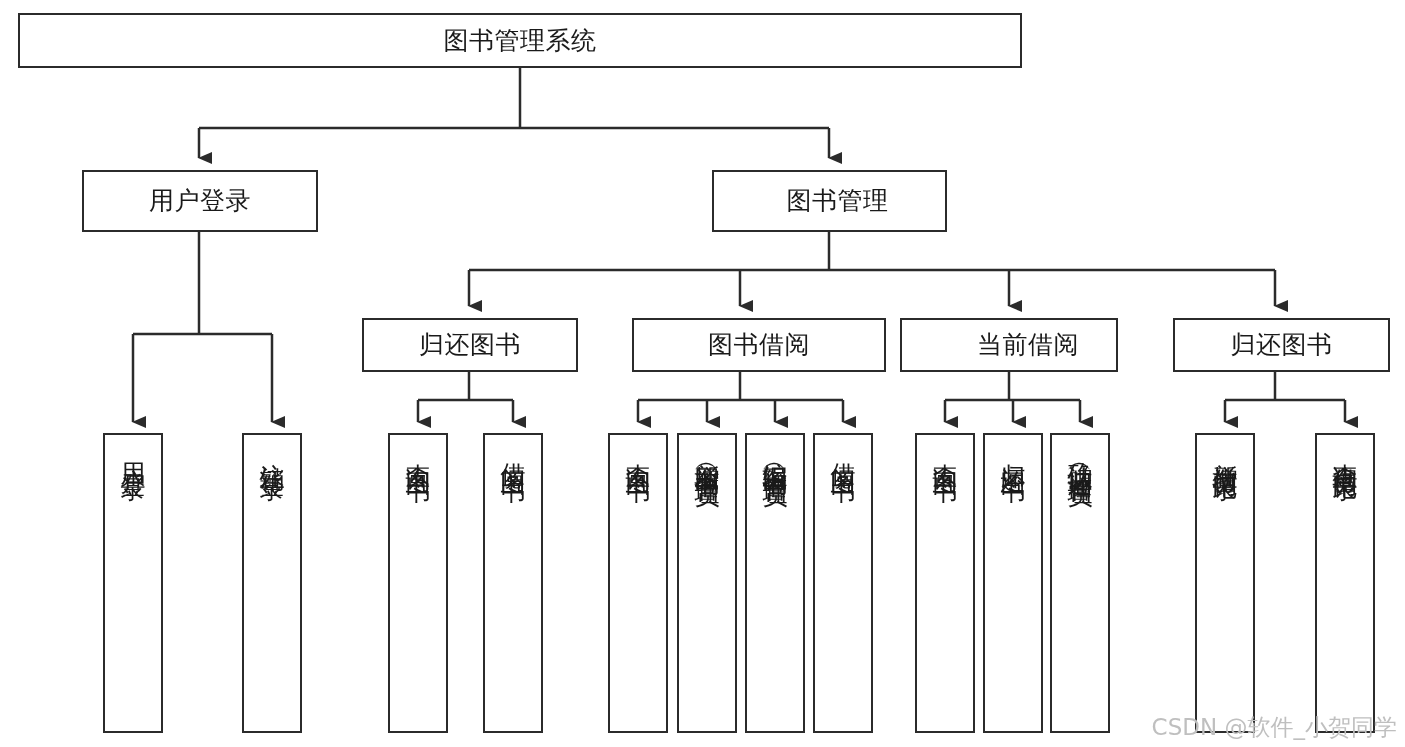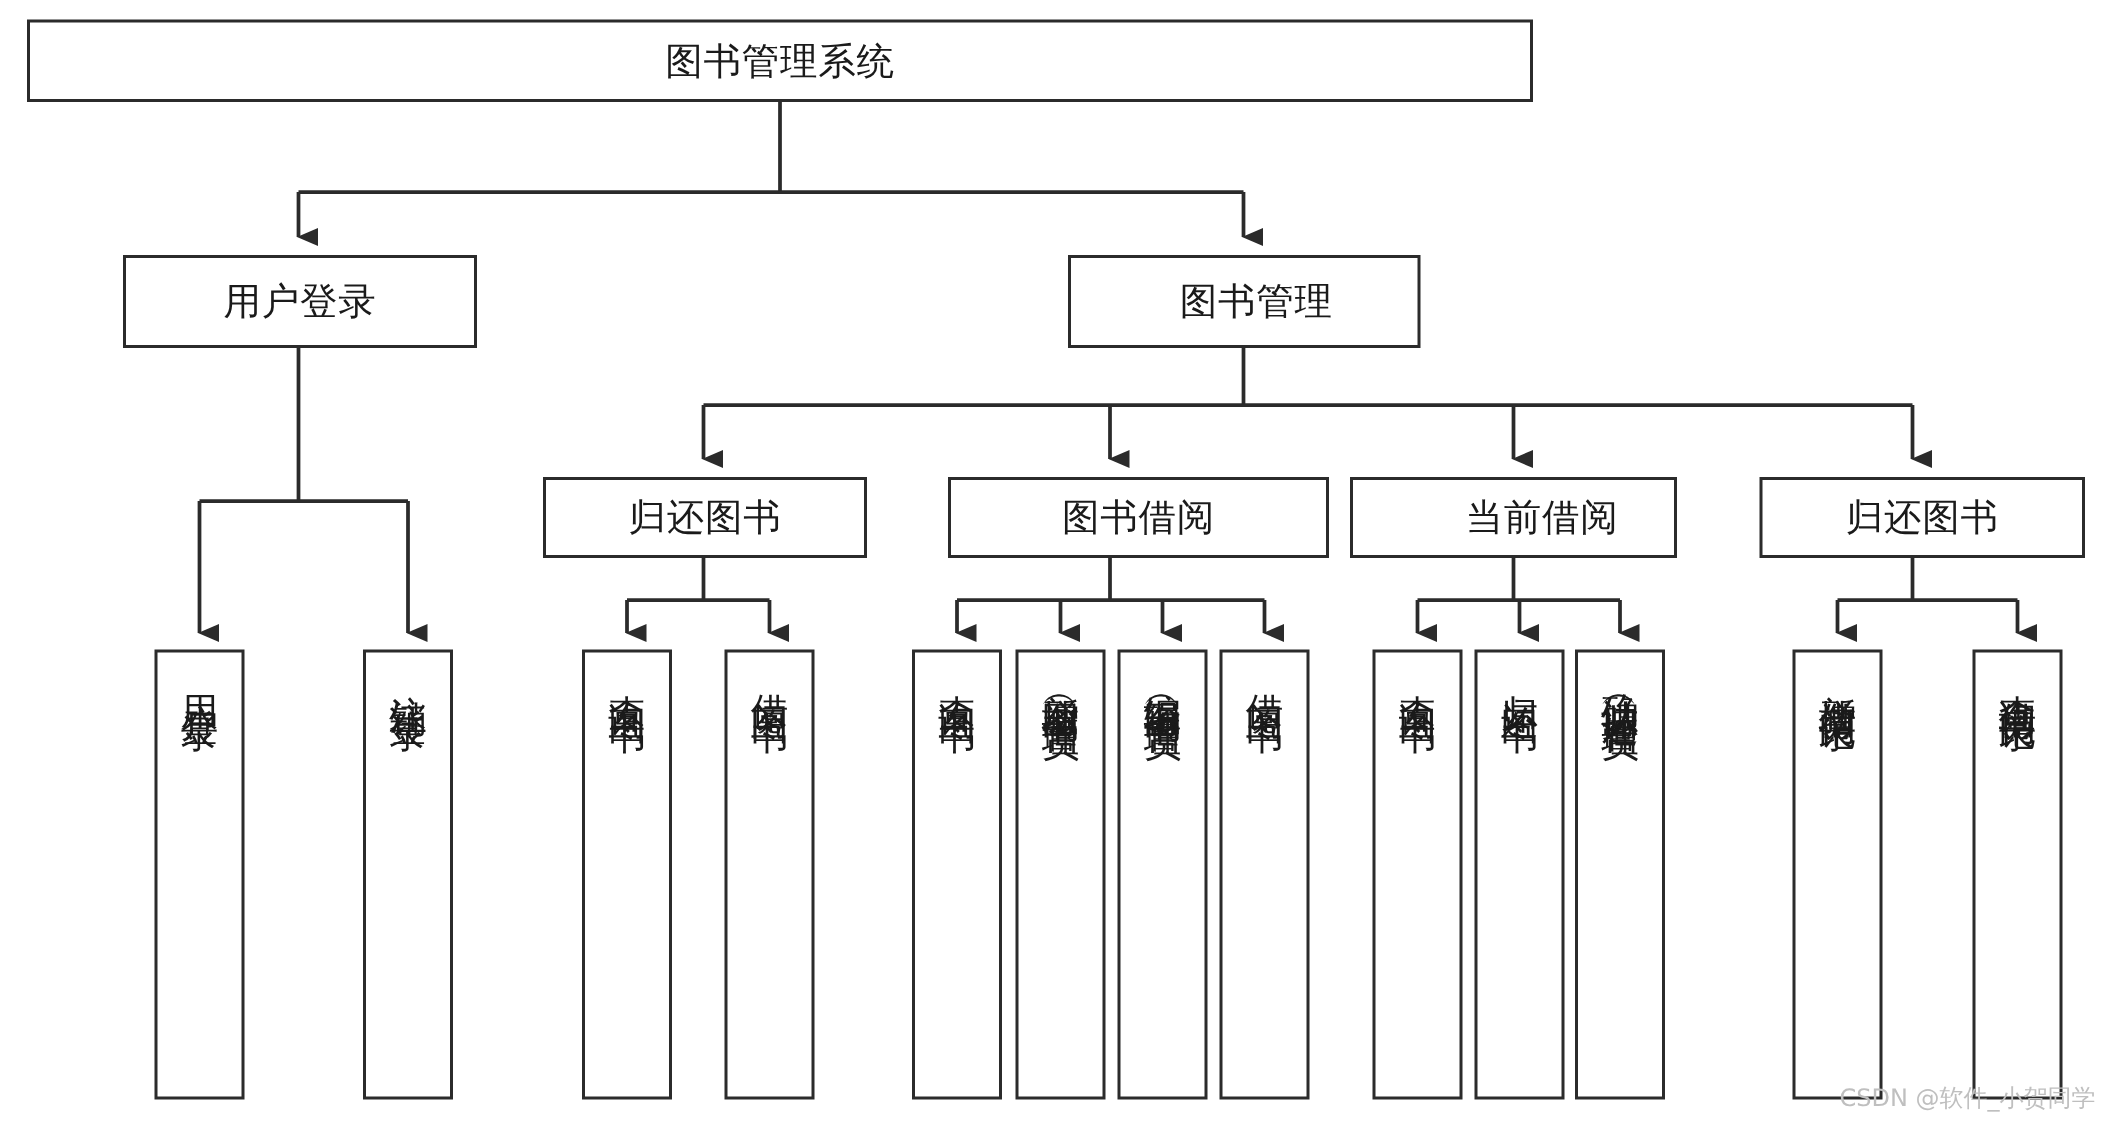--- a/index.html
+++ b/index.html
@@ -61,21 +61,21 @@
     white-space: normal;
     max-height: 100%;
   }
   .node.vert.tall-text .node-label {
     letter-spacing: 3px;
   }
   .watermark {
     position: absolute;
     right: 8px;
     bottom: 4px;
-    font-size: 16px;
+    font-size: 23px;
     color: #bfbfbf;
     white-space: nowrap;
     font-family: "DejaVu Sans", "Liberation Sans", sans-serif;
   }
 </style>
 </head>
 <body>
 
 <div id="canvas">
 

